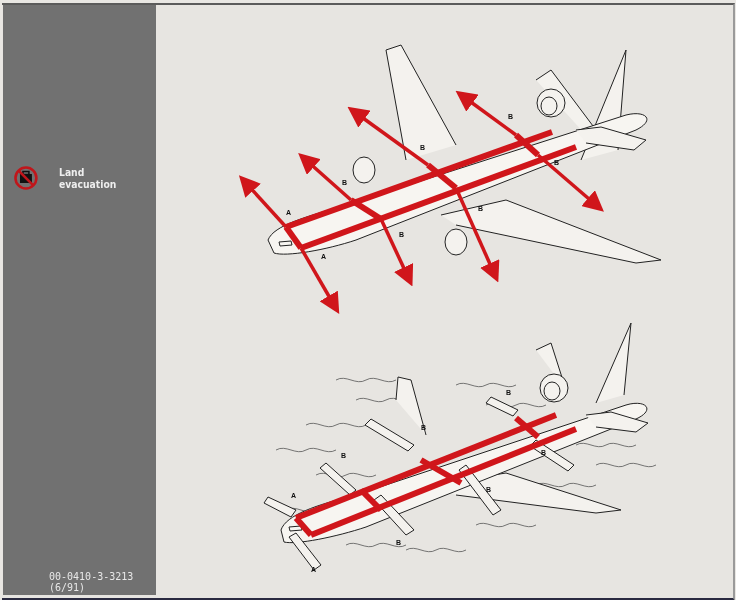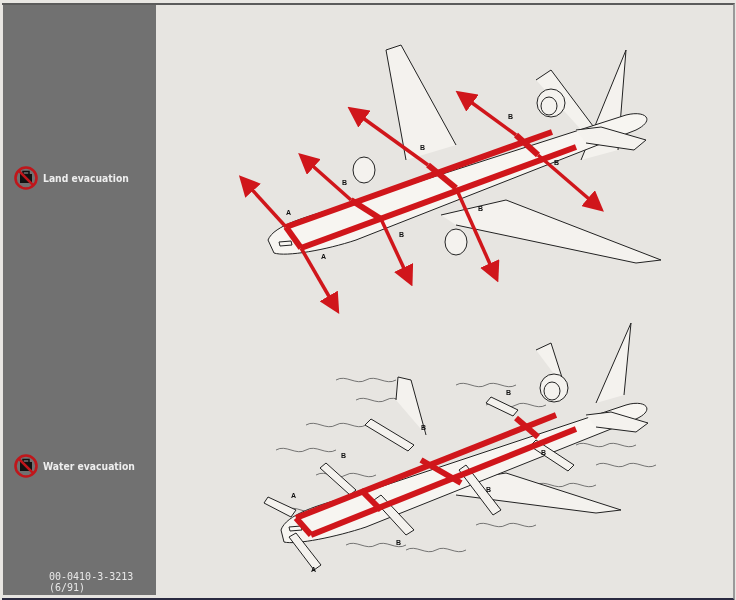--- a/index.html
+++ b/index.html
@@ -1,47 +1,38 @@
 <!DOCTYPE html>
 <html><head>
 <meta charset="utf-8">
 <style>
   html,body{margin:0;padding:0;}
   body{width:736px;height:600px;background:#e9e7e3;position:relative;overflow:hidden;font-family:"Liberation Sans",sans-serif;}
   .frame{position:absolute;left:2px;top:3px;width:731px;height:593px;background:#e7e5e1;border-top:2px solid #5b5b5b;border-bottom:3px solid #2a2a40;border-right:2px solid #9a9a9a;}
   .sidebar{position:absolute;left:3px;top:5px;width:153px;height:590px;background:#717171;}
-  .sec{position:absolute;left:10px;display:flex;align-items:center;gap:4px;}
+  .sec{position:absolute;left:10px;display:flex;align-items:center;gap:20px;}
   .sec .lbl{color:#eeeeee;font-weight:bold;font-size:10.5px;font-family:"DejaVu Sans",sans-serif;letter-spacing:0;transform:scaleX(0.88);transform-origin:left center;}
   .docno{position:absolute;left:46px;top:566px;color:#e8e8e8;font-size:10px;font-family:"DejaVu Sans Mono",monospace;}
   .canvas{position:absolute;left:156px;top:5px;width:577px;height:590px;}
   svg text{font-family:"Liberation Sans",sans-serif;}
 </style>
 </head>
 <body>
 
 <div class="frame"></div>
 
 <div class="sidebar">
   <div class="sec" style="top:160px;">
     <svg width="26" height="26" viewBox="0 0 26 26">
       <rect x="7" y="9" width="12" height="9" fill="#111"></rect>
       <rect x="10" y="6.5" width="6" height="3" fill="none" stroke="#111" stroke-width="1.5"></rect>
       <circle cx="13" cy="13" r="10.5" fill="none" stroke="#c0161b" stroke-width="2.6"></circle>
       <line x1="5.6" y1="5.6" x2="20.4" y2="20.4" stroke="#c0161b" stroke-width="2.6"></line>
     </svg>
     <span class="lbl">Land evacuation</span>
-  </div>
-  <div class="sec" style="top:448px;">
-    <svg width="26" height="26" viewBox="0 0 26 26">
-      <rect x="7" y="9" width="12" height="9" fill="#111"></rect>
-      <rect x="10" y="6.5" width="6" height="3" fill="none" stroke="#111" stroke-width="1.5"></rect>
-      <circle cx="13" cy="13" r="10.5" fill="none" stroke="#c0161b" stroke-width="2.6"></circle>
-      <line x1="5.6" y1="5.6" x2="20.4" y2="20.4" stroke="#c0161b" stroke-width="2.6"></line>
-    </svg>
-    <span class="lbl">Water evacuation</span>
   </div>
   <div class="docno">00-0410-3-3213 (6/91)</div>
 </div>
 
 <div class="canvas">
   
   <svg width="577" height="590" viewBox="0 0 577 590">
     <defs>
       <marker id="ah" markerWidth="6" markerHeight="6" refX="3" refY="3" orient="auto">
         <path d="M0,0 L6,3 L0,6 Z" fill="#d0161b"></path>

